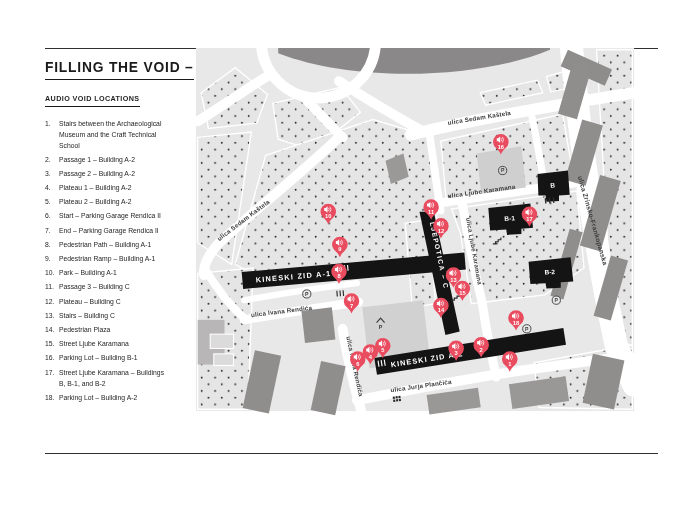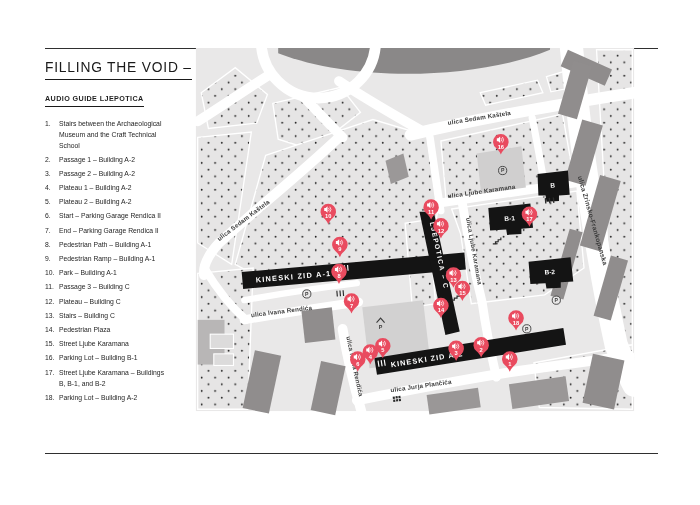--- a/index.html
+++ b/index.html
@@ -1,41 +1,41 @@
 <!DOCTYPE html>
 <html><head>
 <meta charset="utf-8">
 <style>
   html,body{margin:0;padding:0;background:#fff;}
   body{width:700px;height:505px;position:relative;font-family:"Liberation Sans",sans-serif;color:#1f1f1f;overflow:hidden;}
   .rule{position:absolute;left:45px;width:613px;height:1.5px;background:#2f2f2f;}
   .rule-top{top:47.5px;}
   .rule-bottom{top:452.5px;}
   .sidebar{position:absolute;left:45px;top:60px;width:132px;}
-  .title{margin:0 0 0 0;font-size:13.8px;font-weight:400;letter-spacing:.8px;color:#1a1a1a;}
+  .title{margin:0 0 0 0;font-size:13.8px;font-weight:700;letter-spacing:.8px;color:#1a1a1a;}
   .t-line{display:table;padding-bottom:4px;border-bottom:1.5px solid #1a1a1a;margin-bottom:13px;white-space:nowrap;}
   .loc-head{display:table;margin:14px 0 0 0;font-size:7.2px;font-weight:700;letter-spacing:.4px;border-bottom:1px solid #1a1a1a;padding-bottom:2.5px;}
   ol.guide{list-style:none;margin:11px 0 0 0;padding:0;}
   ol.guide li{display:flex;margin-bottom:3.2px;font-size:6.8px;line-height:1.62;}
   ol.guide .num{width:14px;flex:0 0 14px;}
   ol.guide .lbl{width:108px;}
   #map{position:absolute;left:170px;top:48px;}
   svg text{font-family:"Liberation Sans",sans-serif;}
 </style>
 </head>
 <body>
 
 <div class="rule rule-top"></div>
 <div class="rule rule-bottom"></div>
 
 <aside class="sidebar">
   <h1 class="title">
     <span class="t-line">FILLING THE VOID –</span>
   </h1>
-  <h2 class="loc-head">AUDIO GUIDE LJEPOTICA</h2>
+  <h2 class="loc-head">AUDIO VOID LOCATIONS</h2>
   <ol class="guide" id="guide-list">
       <li>
         <span class="num">1.</span>
         <span class="lbl">Stairs between the Archaeological Museum and the Craft Technical School</span>
       </li>
       <li>
         <span class="num">2.</span>
         <span class="lbl">Passage 1 – Building A-2</span>
       </li>
       <li>

